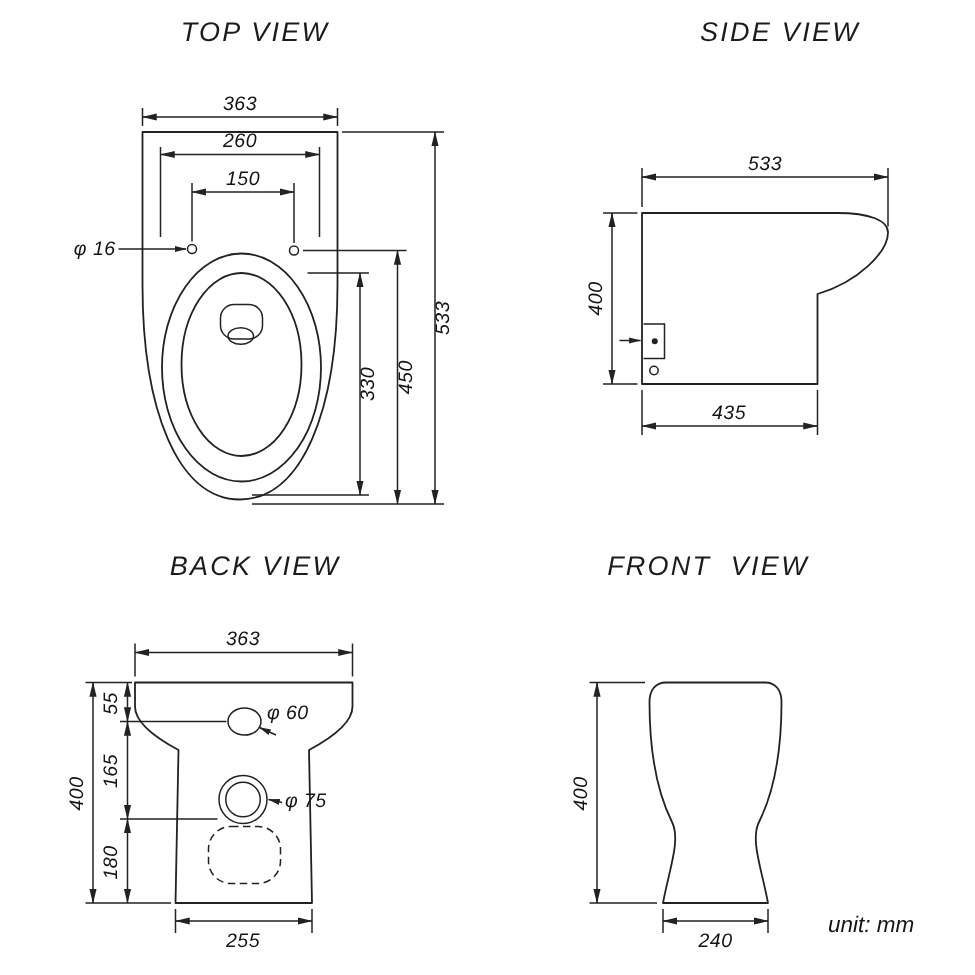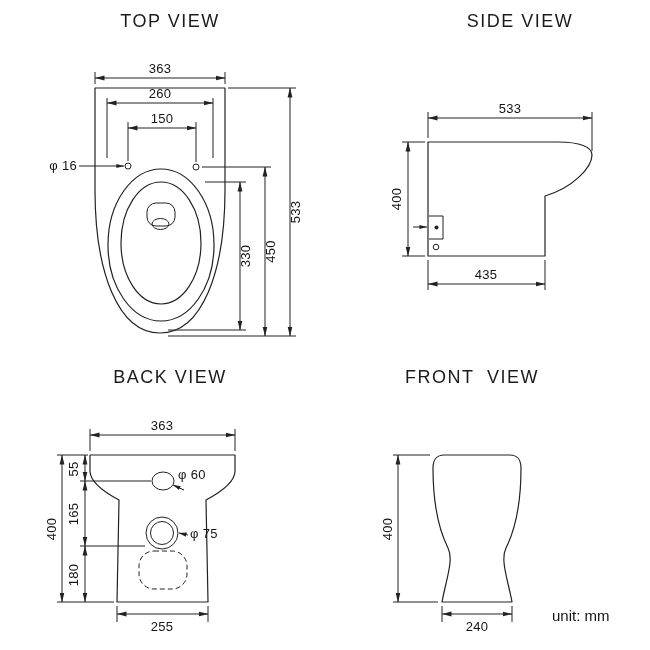--- a/index.html
+++ b/index.html
@@ -1,16 +1,16 @@
 <!DOCTYPE html>
 <html><head>
 <meta charset="utf-8">
 <style>
   html,body{margin:0;padding:0;background:#ffffff;}
-  .canvas{position:relative;width:582px;height:650px;background:#b91c1c;font-family:"Liberation Sans",sans-serif;}
+  .canvas{position:relative;width:582px;height:650px;background:#b91c1c;font-family:"Liberation Sans",sans-serif;font-style:italic;}
   svg{display:block;}
   svg text{white-space:pre;}
   .view-title{font-family:"Liberation Sans",sans-serif;font-size:18px;letter-spacing:1.5px;fill:#1b1b1b;}
   .dim{font-family:"Liberation Sans",sans-serif;font-size:13px;fill:#141414;letter-spacing:0.3px;}
   .unit{font-family:"Liberation Sans",sans-serif;font-size:15px;fill:#141414;}
   .outline{fill:none;stroke:#222;stroke-width:1.2;stroke-linejoin:round;}
   .thin{fill:none;stroke:#222;stroke-width:1;}
   .dimline{fill:none;stroke:#222;stroke-width:1;}
   .hidden-line{fill:none;stroke:#222;stroke-width:1;stroke-dasharray:5 3;}
 </style>

